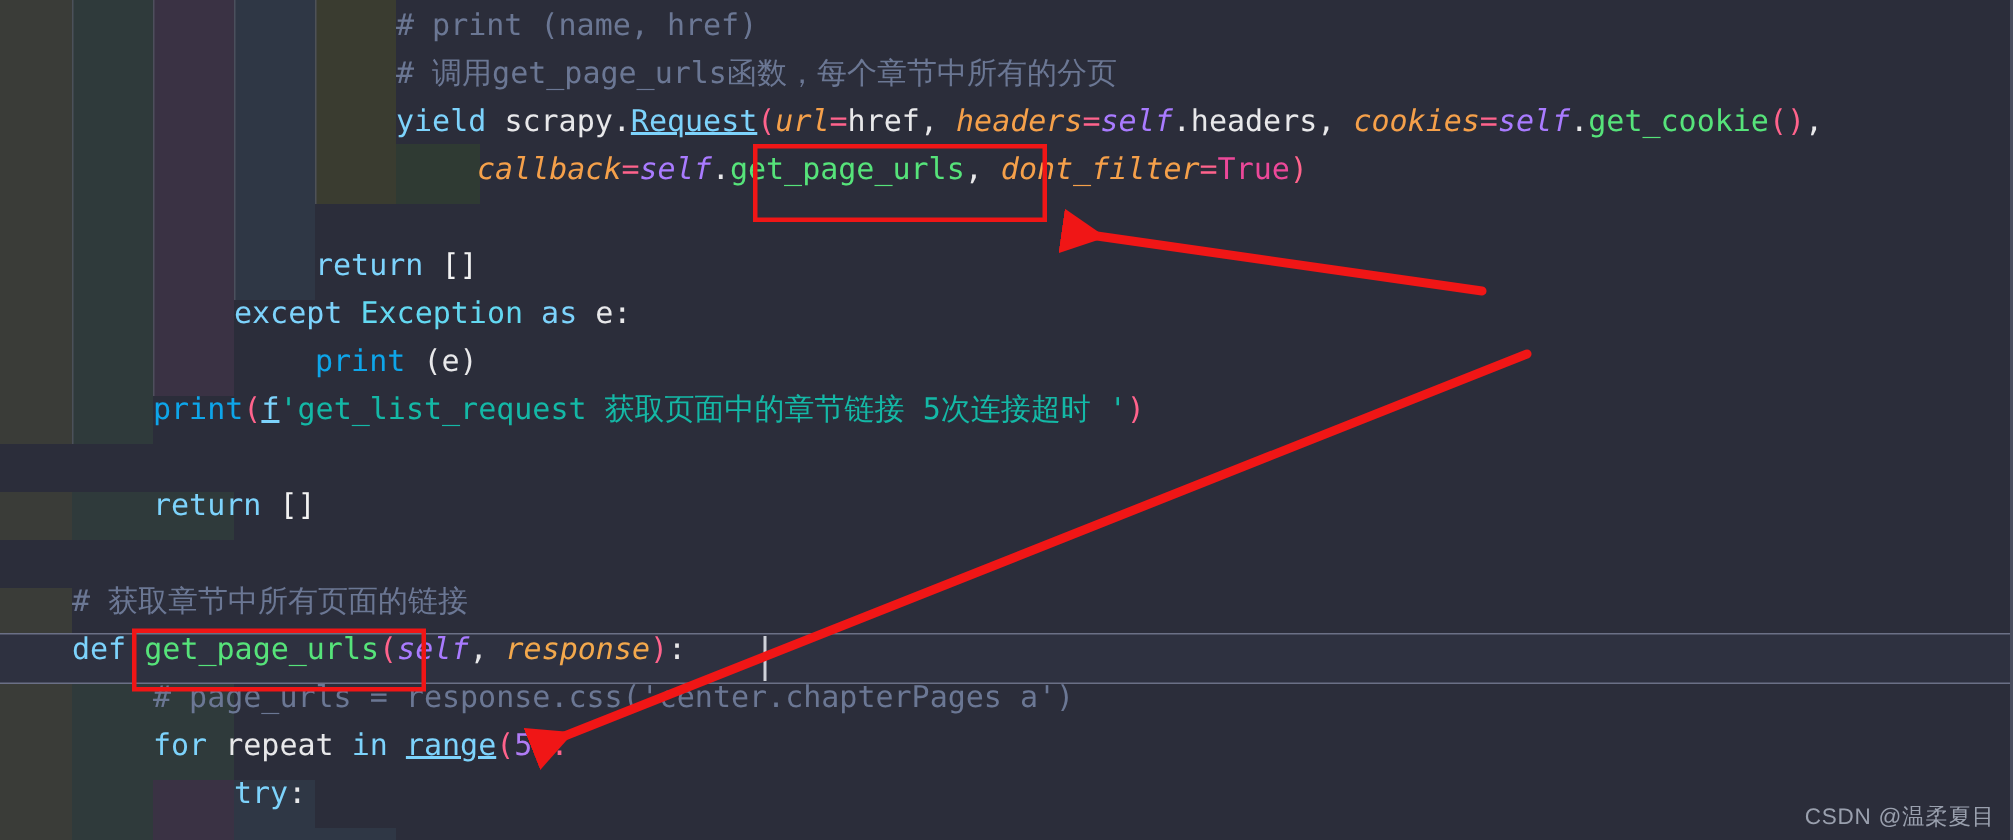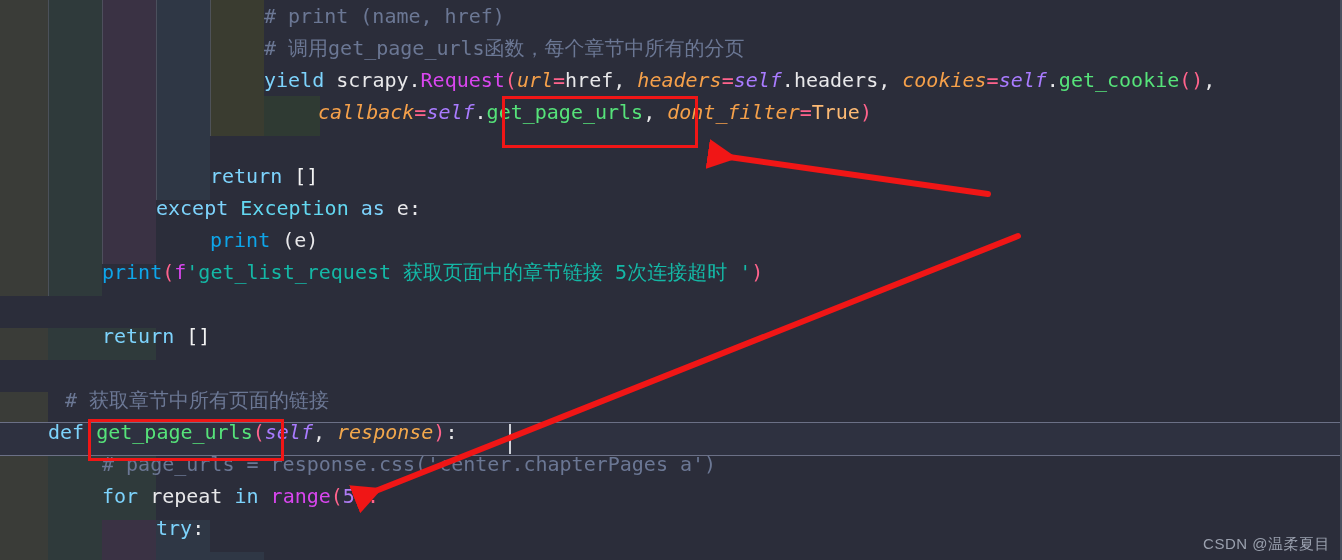--- a/index.html
+++ b/index.html
@@ -35,29 +35,29 @@
   .line .ind{ display:inline-block; }
 
   
   .c-comment  { color:#6b7794; }
   .c-kw       { color:#7dd3fc;margin-top:46px; }
   .c-builtin  { color:#63d8f1;text-align:right; }            
   .c-func     { color:#0ea5e9; }            
   .c-param    { color:#f5a04a; font-style:italic; }  
   .c-paramnm  { color:#f3a84c; font-style:italic; }
   .c-selfit   { color:#a97bff; font-style:italic; }
-  .c-const    { color:#fdba74; }            
+  .c-const    { color:#ec4899; }            
   .c-str      { color:#14b8a6; }
   .c-num      { color:#b07cf5; }
   .c-punct    { color:#ff638c; }
   .c-white    { color:#e8e8ea; }
   .c-paren    { color:#ff638c; }
   .c-bracket  { color:#f2f2f2; }
   .c-dot      { color:#e8e8ea; }
-  .c-class    { color:#d946ef; }
+  .c-class    { color:#7dd3fc;text-decoration:underline; }
   .c-green    { color:#56e37a; }
 
   
   #current-line{
     position:absolute; left:0; right:0;
     background:#2e3140;
     border-top:1px solid #6b7086;
     border-bottom:1px solid #6b7086;
   }
   #caret{
@@ -137,21 +137,21 @@
       <div class="line" style="top: 64px;"><span class="ind" style="width: 264px;"></span><span class="c-kw">yield</span><span class="c-white"> scrapy</span><span class="c-dot">.</span><span class="c-class">Request</span><span class="c-paren">(</span><span class="c-param">url</span><span class="c-punct">=</span><span class="c-white">href</span><span class="c-white">, </span><span class="c-param">headers</span><span class="c-punct">=</span><span class="c-selfit">self</span><span class="c-white">.headers</span><span class="c-white">, </span><span class="c-param">cookies</span><span class="c-punct">=</span><span class="c-selfit">self</span><span class="c-dot">.</span><span class="c-green">get_cookie</span><span class="c-paren">()</span><span class="c-white">,</span></div>
       <div class="line" style="top: 96px;"><span class="ind" style="width: 318px;"></span><span class="c-param">callback</span><span class="c-punct">=</span><span class="c-selfit">self</span><span class="c-dot">.</span><span class="c-green">get_page_urls</span><span class="c-white">,</span><span class="c-white"> </span><span class="c-param">dont_filter</span><span class="c-punct">=</span><span class="c-const">True</span><span class="c-paren">)</span></div>
       <div class="line" style="top: 128px;"></div>
       <div class="line" style="top: 160px;"><span class="ind" style="width: 210px;"></span><span class="c-kw">return</span><span class="c-white"> </span><span class="c-bracket">[]</span></div>
       <div class="line" style="top: 192px;"><span class="ind" style="width: 156px;"></span><span class="c-kw">except</span><span class="c-white"> </span><span class="c-builtin">Exception</span><span class="c-white"> </span><span class="c-kw">as</span><span class="c-white"> e:</span></div>
       <div class="line" style="top: 224px;"><span class="ind" style="width: 210px;"></span><span class="c-func">print</span><span class="c-white"> (e)</span></div>
       <div class="line" style="top: 256px;"><span class="ind" style="width: 102px;"></span><span class="c-func">print</span><span class="c-paren">(</span><span class="c-class">f</span><span class="c-str">'get_list_request 获取页面中的章节链接 5次连接超时 '</span><span class="c-paren">)</span></div>
       <div class="line" style="top: 288px;"></div>
       <div class="line" style="top: 320px;"><span class="ind" style="width: 102px;"></span><span class="c-kw">return</span><span class="c-white"> </span><span class="c-bracket">[]</span></div>
       <div class="line" style="top: 352px;"></div>
-      <div class="line" style="top: 384px; padding-left: 17px;"><span class="ind" style="width: 48px;"></span><span class="c-comment"># 获取章节中所有页面的链接</span></div>
+      <div class="line" style="top: 384px;"><span class="ind" style="width: 48px;"></span><span class="c-comment"># 获取章节中所有页面的链接</span></div>
       <div class="line" style="top: 416px;"><span class="ind" style="width: 48px;"></span><span class="c-kw">def</span><span class="c-white"> </span><span class="c-green">get_page_urls</span><span class="c-paren">(</span><span class="c-selfit">self</span><span class="c-white">, </span><span class="c-paramnm">response</span><span class="c-paren">)</span><span class="c-white">:</span></div>
       <div class="line" style="top: 448px;"><span class="ind" style="width: 102px;"></span><span class="c-comment"># page_urls = response.css('center.chapterPages a')</span></div>
       <div class="line" style="top: 480px;"><span class="ind" style="width: 102px;"></span><span class="c-kw">for</span><span class="c-white"> repeat </span><span class="c-kw">in</span><span class="c-white"> </span><span class="c-class">range</span><span class="c-paren">(</span><span class="c-num">5</span><span class="c-paren">):</span></div>
       <div class="line" style="top: 512px;"><span class="ind" style="width: 156px;"></span><span class="c-kw">try</span><span class="c-white">:</span></div>
     </div>
 
   <div id="right-edge"></div>
 
   <div id="boxes">
       <div class="redbox" style="left: 502px; top: 96px; width: 196px; height: 52px; border-color: rgb(240, 22, 22);"></div>

